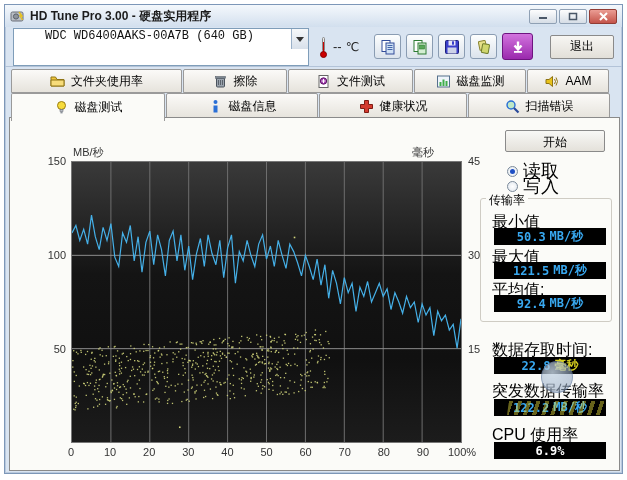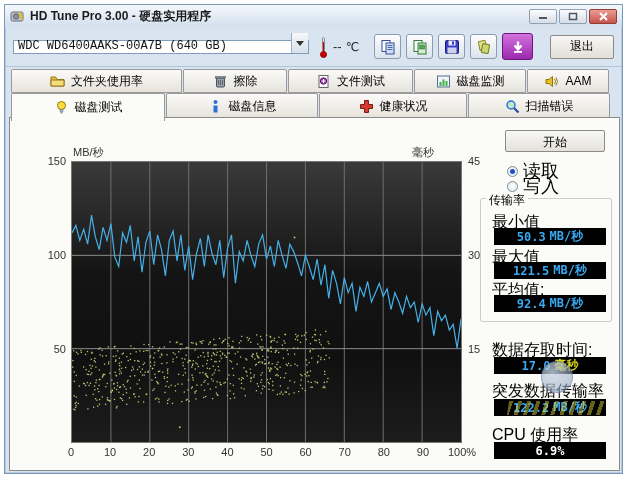--- a/index.html
+++ b/index.html
@@ -26,22 +26,22 @@
   }
   .win-btn.close { background: linear-gradient(#eb9d94, #c4544a); border-color: #913c34; }
 
   
   .toolbar {
     position: absolute; left: 0; top: 22px; right: 0; height: 40px;
     display: flex; align-items: center; padding: 0 8px;
     border-bottom: 1px solid #b3c3d8;
   }
   .combo {
-    width: 296px; height: 14px; background: #fff; border: 1px solid #7f9db9;
-    display: flex; align-items: flex-end;
+    width: 296px; height: 38px; background: #fff; border: 1px solid #7f9db9;
+    display: flex; align-items: flex-start; padding-left: 27px;
   }
   .combo-text {
     flex: 1; font-family: "Liberation Mono", "DejaVu Sans Mono", monospace;
     font-size: 12px; color: #111; padding: 0 4px; white-space: nowrap; overflow: hidden;
   }
   .combo-arrow {
     width: 17px; height: 20px; background: linear-gradient(#f6f8fa, #d8e0ea);
     border-left: 1px solid #9ab0c8; display: flex; align-items: center; justify-content: center;
   }
   .combo-arrow::after { content: ""; border: 4px solid transparent; border-top: 5px solid #333; margin-top: 5px; }
@@ -1001,21 +1001,21 @@
       </div>
 
       <span class="side-label" style="top:162px;">平均值:</span>
       <div class="lcd" style="top:177px;text-align:center;">
         <span class="num">92.4</span>
         <span class="unit">MB/秒</span>
       </div>
 
       <span class="side-label" style="top:222px;">数据存取时间:</span>
       <div class="lcd" style="top:239px;">
-        <span class="num">17.0</span>
+        <span class="num">22.8</span>
         <span class="unit yellow">毫秒</span>
       </div>
 
       <span class="side-label" style="top:263px;">突发数据传输率</span>
       <div class="lcd" style="top:281px;">
         <span class="num">122.2</span>
         <span class="unit">MB/秒</span>
       </div>
 
       <span class="side-label" style="top:307px;">CPU 使用率</span>

